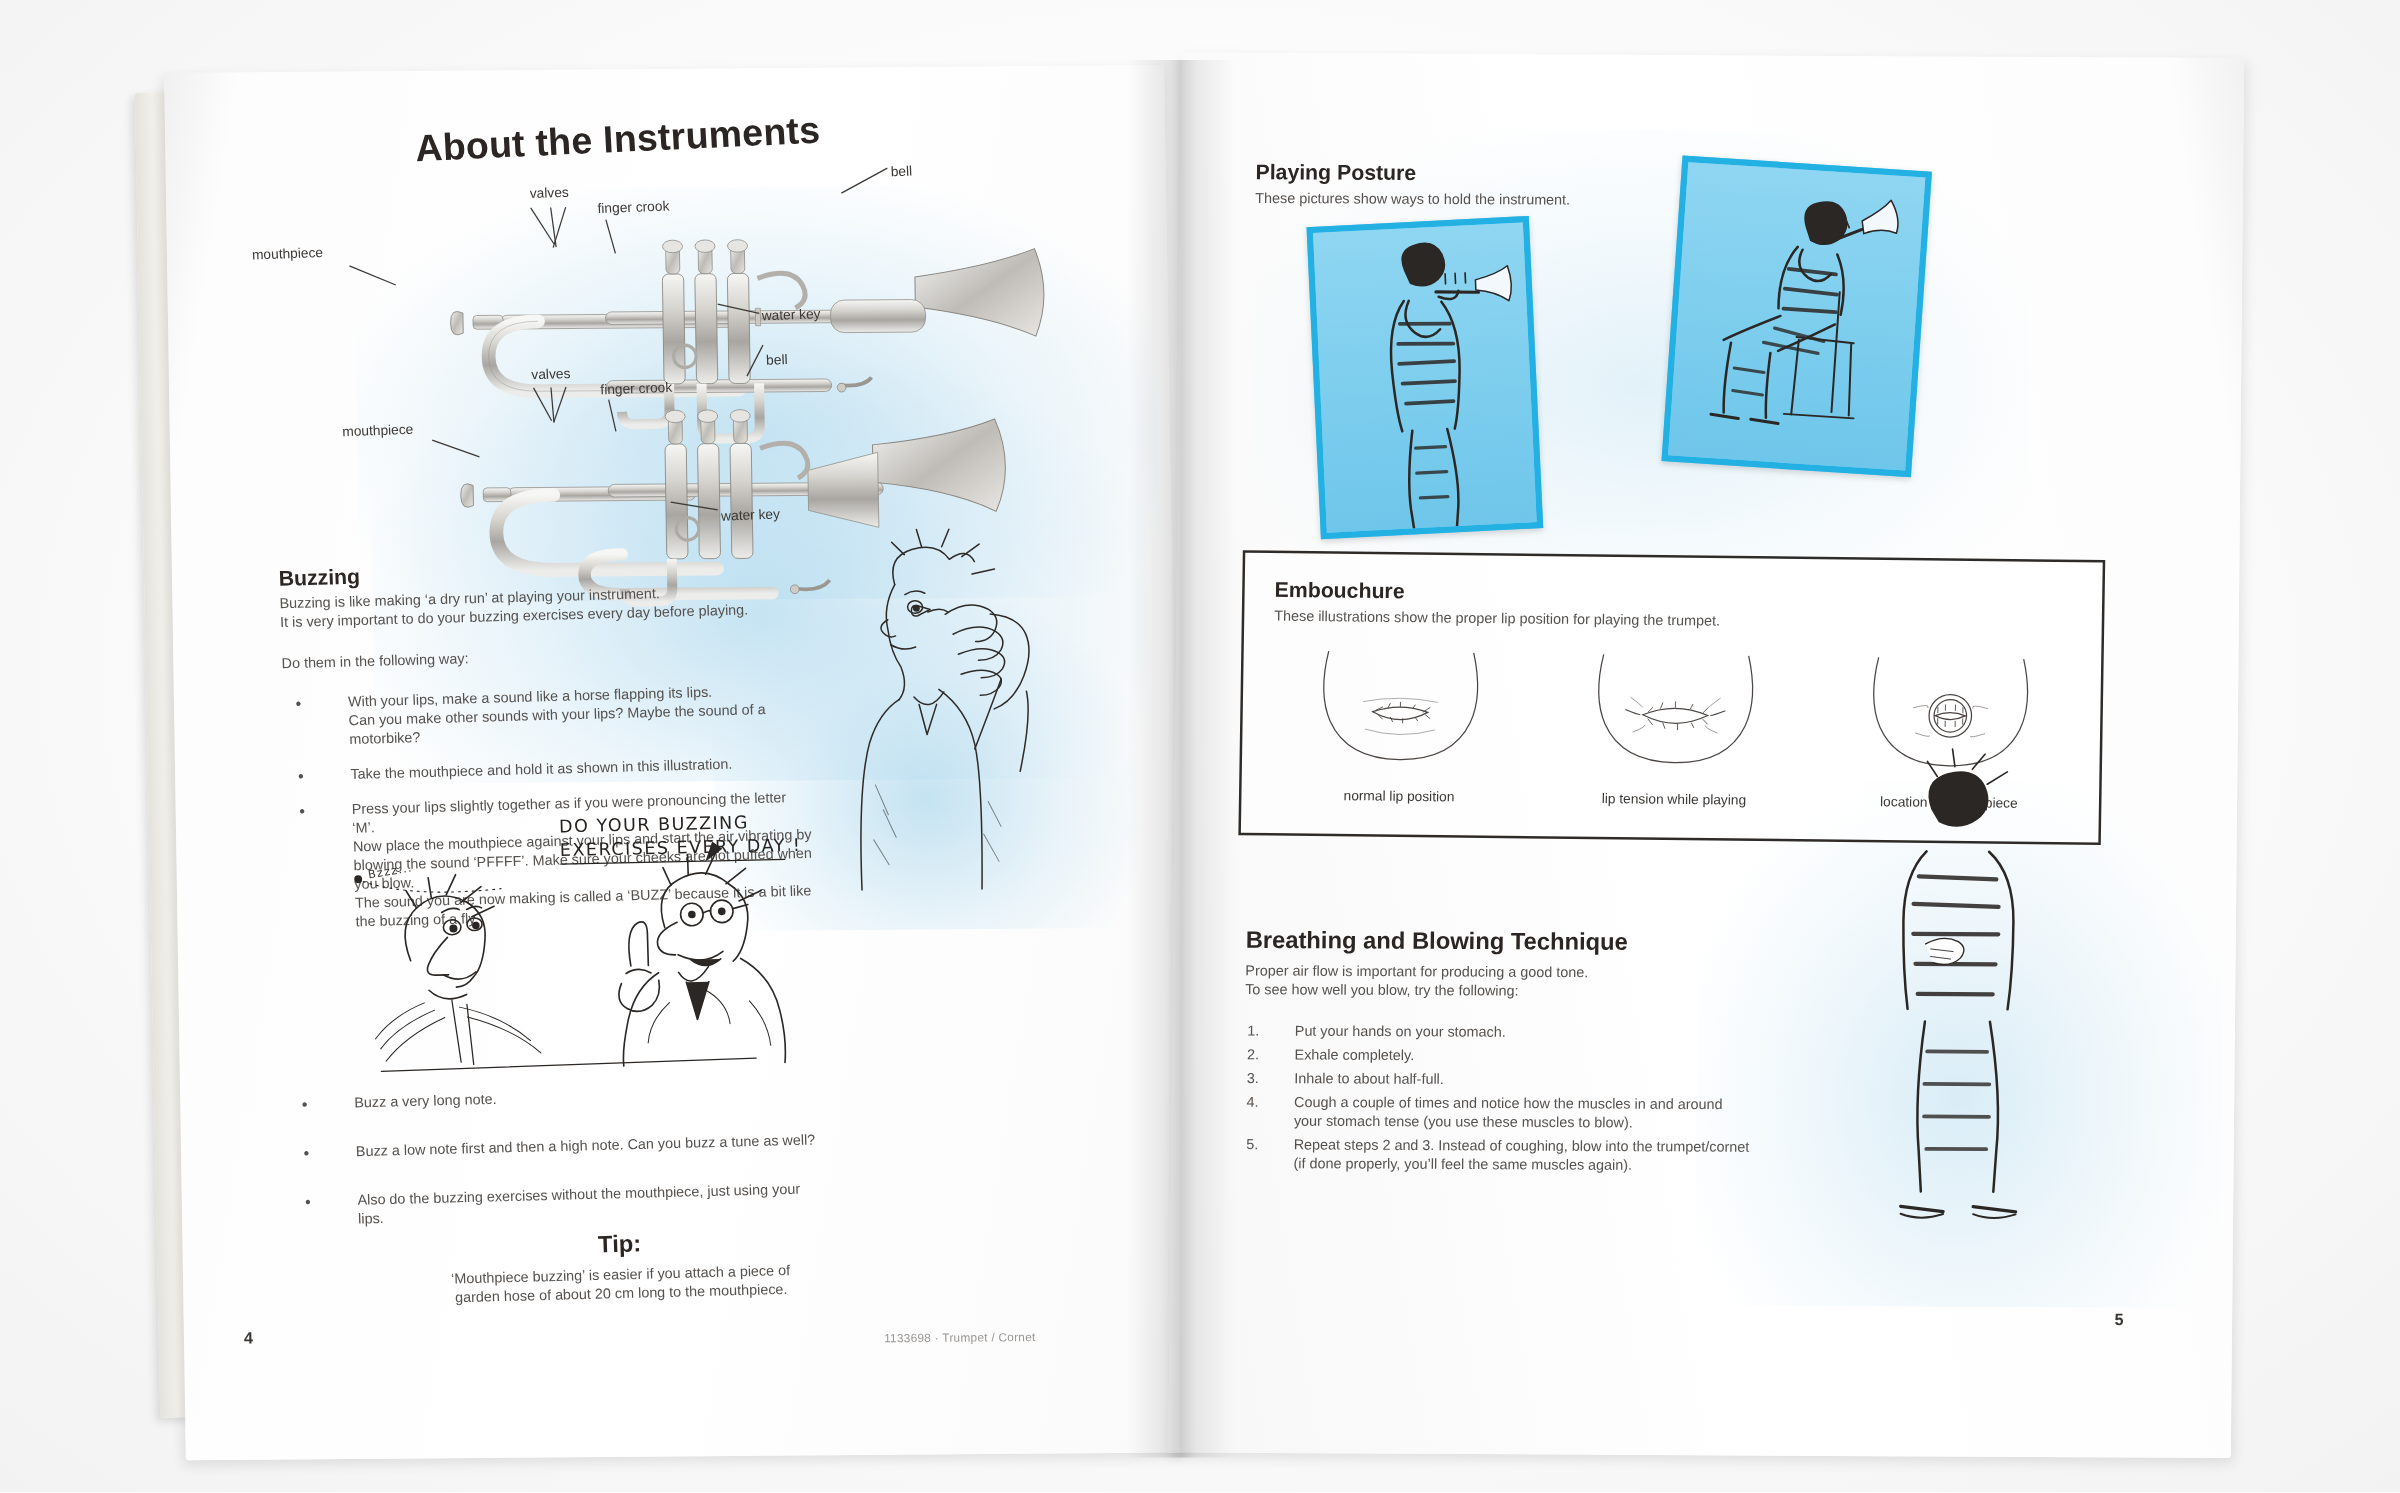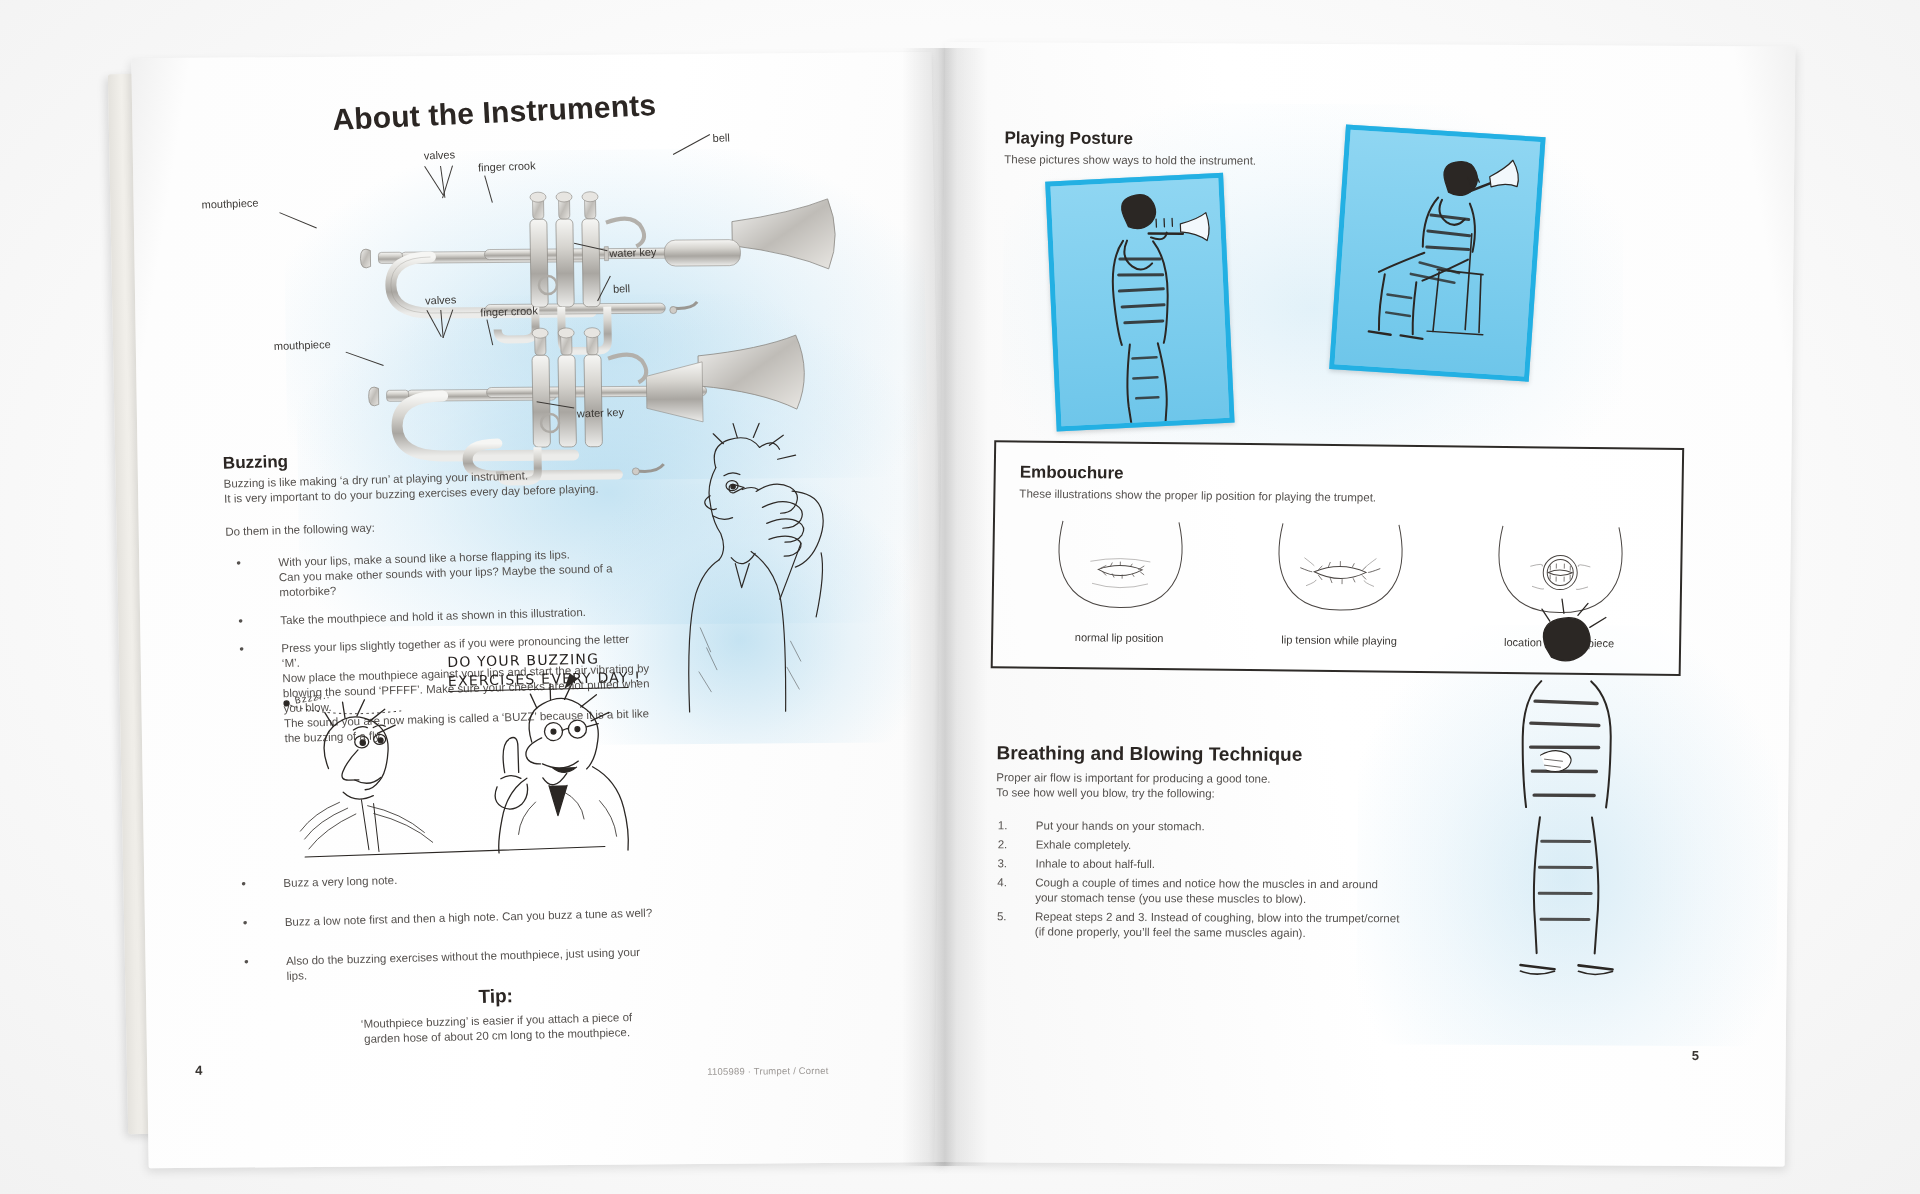--- a/index.html
+++ b/index.html
@@ -443,21 +443,21 @@
           </ul>
         </div>
 
         <div style="position:absolute; left:180px; top:930px; width:340px; text-align:center; transform:rotate(-1.0deg);">
           <div class="h2b">Tip:</div>
           <div class="body" style="margin-top:6px;">‘Mouthpiece buzzing’ is easier if you attach a piece of</div>
           <div class="body">garden hose of about 20 cm long to the mouthpiece.</div>
         </div>
 
         <div class="pageno" style="position:absolute; left:48px; top:1005px;">4</div>
-        <div class="footer-code" style="position:absolute; left:560px; top:1012px;">1105989 · Trumpet / Cornet</div>
+        <div class="footer-code" style="position:absolute; left:560px; top:1012px;">1133698 · Trumpet / Cornet</div>
       </div>
     </div>
 
     <div class="page page-right">
       <div class="inner">
 
         <div class="bluewash" style="left:60px; top:60px; width:620px; height:340px; opacity:.5;"></div>
         <div class="bluewash" style="left:420px; top:580px; width:420px; height:420px; opacity:.65;"></div>
 
         <div style="position:absolute; left:60px; top:86px; width:520px;">

